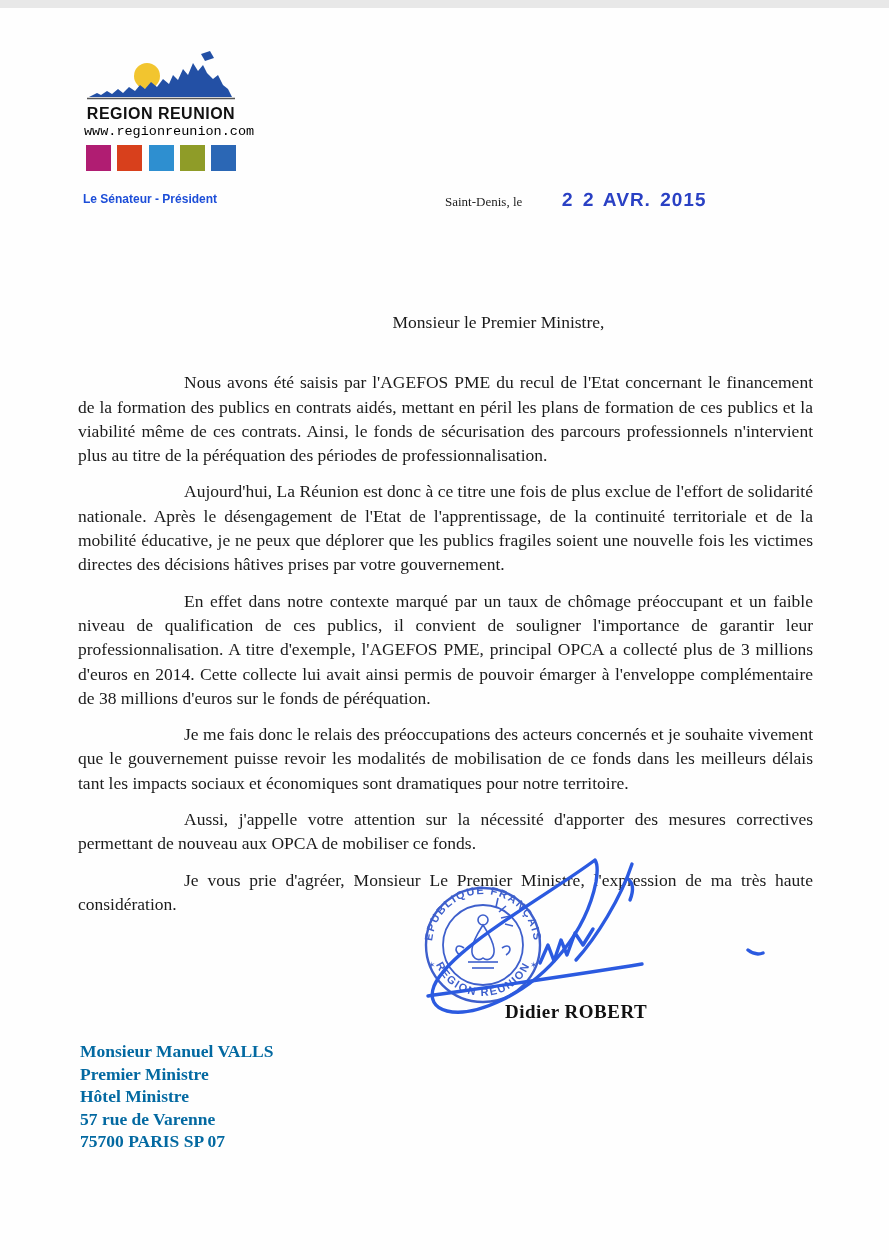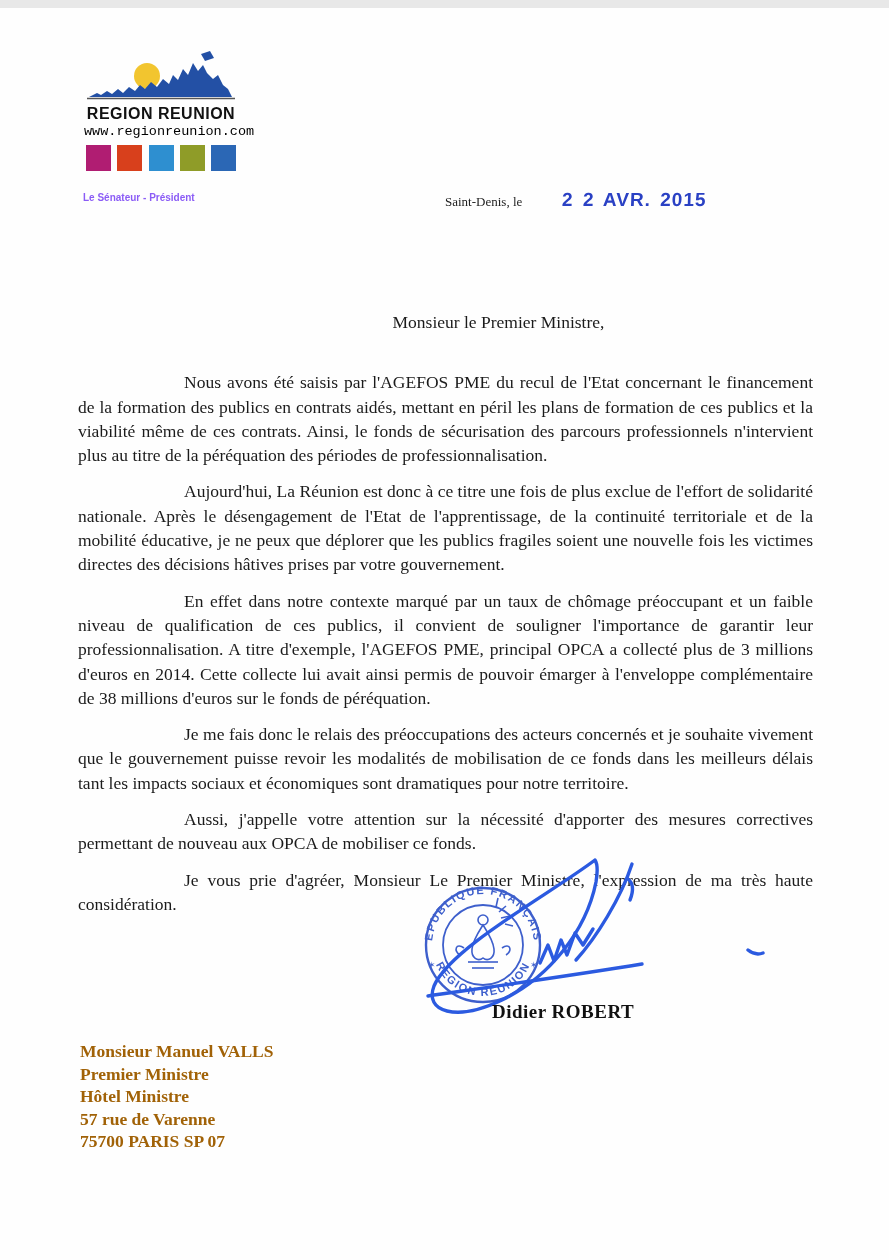--- a/index.html
+++ b/index.html
@@ -18,21 +18,21 @@
   }
   .org-site{
     font-family:Liberation Mono, monospace;
     font-size:13.5px;color:#000000;margin-top:1px;
   }
   .palette{display:flex;justify-content:space-between;margin-top:6px;padding:0 2px;}
   .palette span{width:25px;height:26px;display:inline-block;}
   .sender-title{
     position:absolute;left:83px;top:184px;
     font-family:"Liberation Sans","DejaVu Sans",sans-serif;
-    font-weight:bold;font-size:10px;color:#8b5cf6;
+    font-weight:bold;font-size:12px;color:#1d4ed8;
   }
   
   .dateline{position:absolute;left:445px;top:181px;white-space:nowrap;}
   .date-place{font-size:13px;color:#1c1c1c;}
   .date-stamp{
     display:inline-block;margin-left:36px;
     font-family:"Liberation Sans","DejaVu Sans",sans-serif;
     font-weight:bold;font-size:19px;letter-spacing:1px;word-spacing:3px;
     color:var(--date-blue,#2a41c4);transform:skewX(-2deg);
   }
@@ -46,27 +46,27 @@
   
   .stamp-svg{position:absolute;left:398px;top:848px;opacity:.92;}
   .stamp-text{
     font-family:"Liberation Sans","DejaVu Sans",sans-serif;
     font-size:11px;font-weight:bold;letter-spacing:1.6px;
     fill:var(--stamp-blue,#2e52c8);
   }
   .stamp-star{font-size:9px;fill:var(--stamp-blue,#2e52c8);font-family:"DejaVu Sans",sans-serif;}
   .sig-svg{position:absolute;left:390px;top:828px;}
   .signer-name{
-    position:absolute;left:492px;top:993px;
+    position:absolute;left:505px;top:993px;
     font-weight:bold;font-size:19px;color:#111;letter-spacing:.5px;text-align:right;
   }
   
   .recipient{
     position:absolute;left:80px;top:1032px;
-    font-weight:bold;font-size:17.5px;line-height:22.5px;color:#a16207;
+    font-weight:bold;font-size:17.5px;line-height:22.5px;color:#0369a1;
   }
   
   .footer{
     position:absolute;left:0;top:1207px;width:100%;text-align:center;
     font-family:"Liberation Sans","DejaVu Sans",sans-serif;
     font-size:11.5px;line-height:17px;color:#262626;
   }
 </style>
 </head>
 <body>

